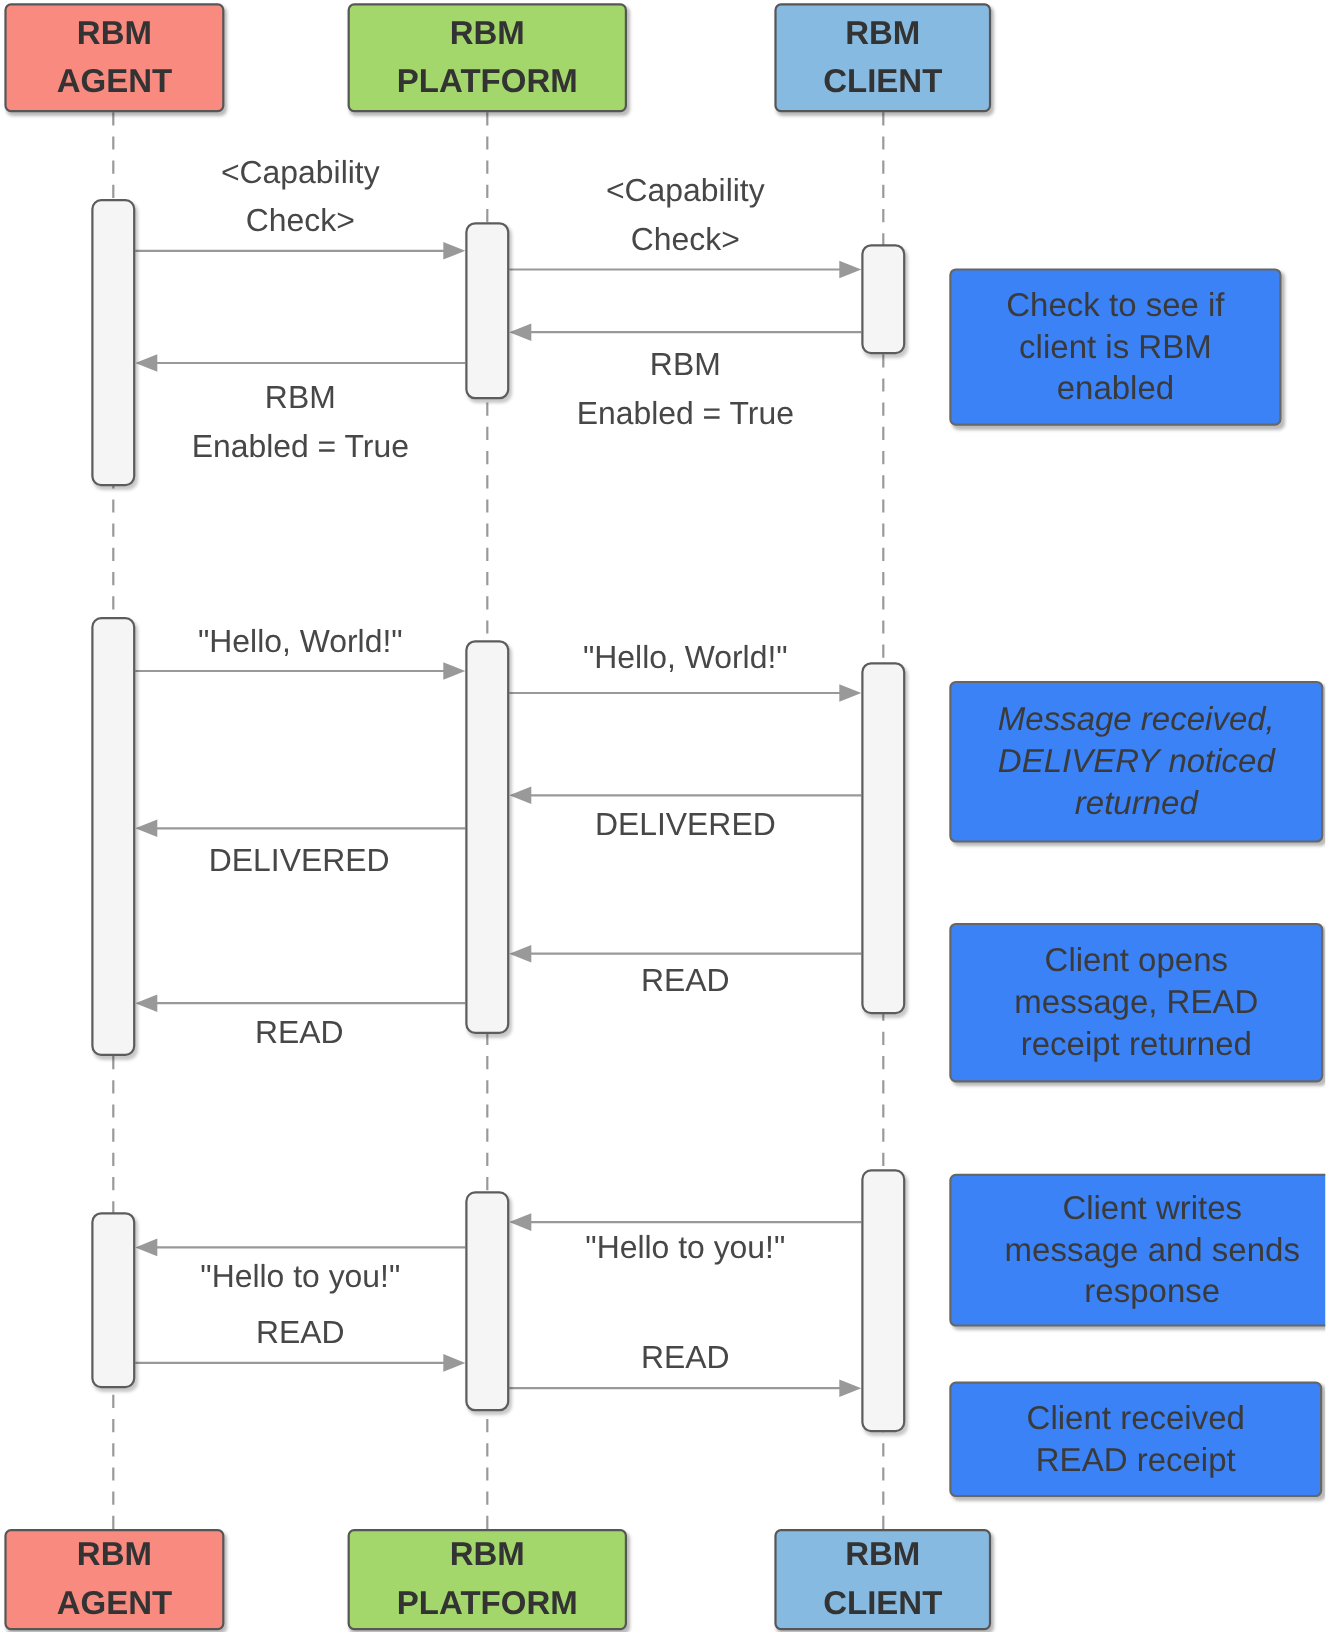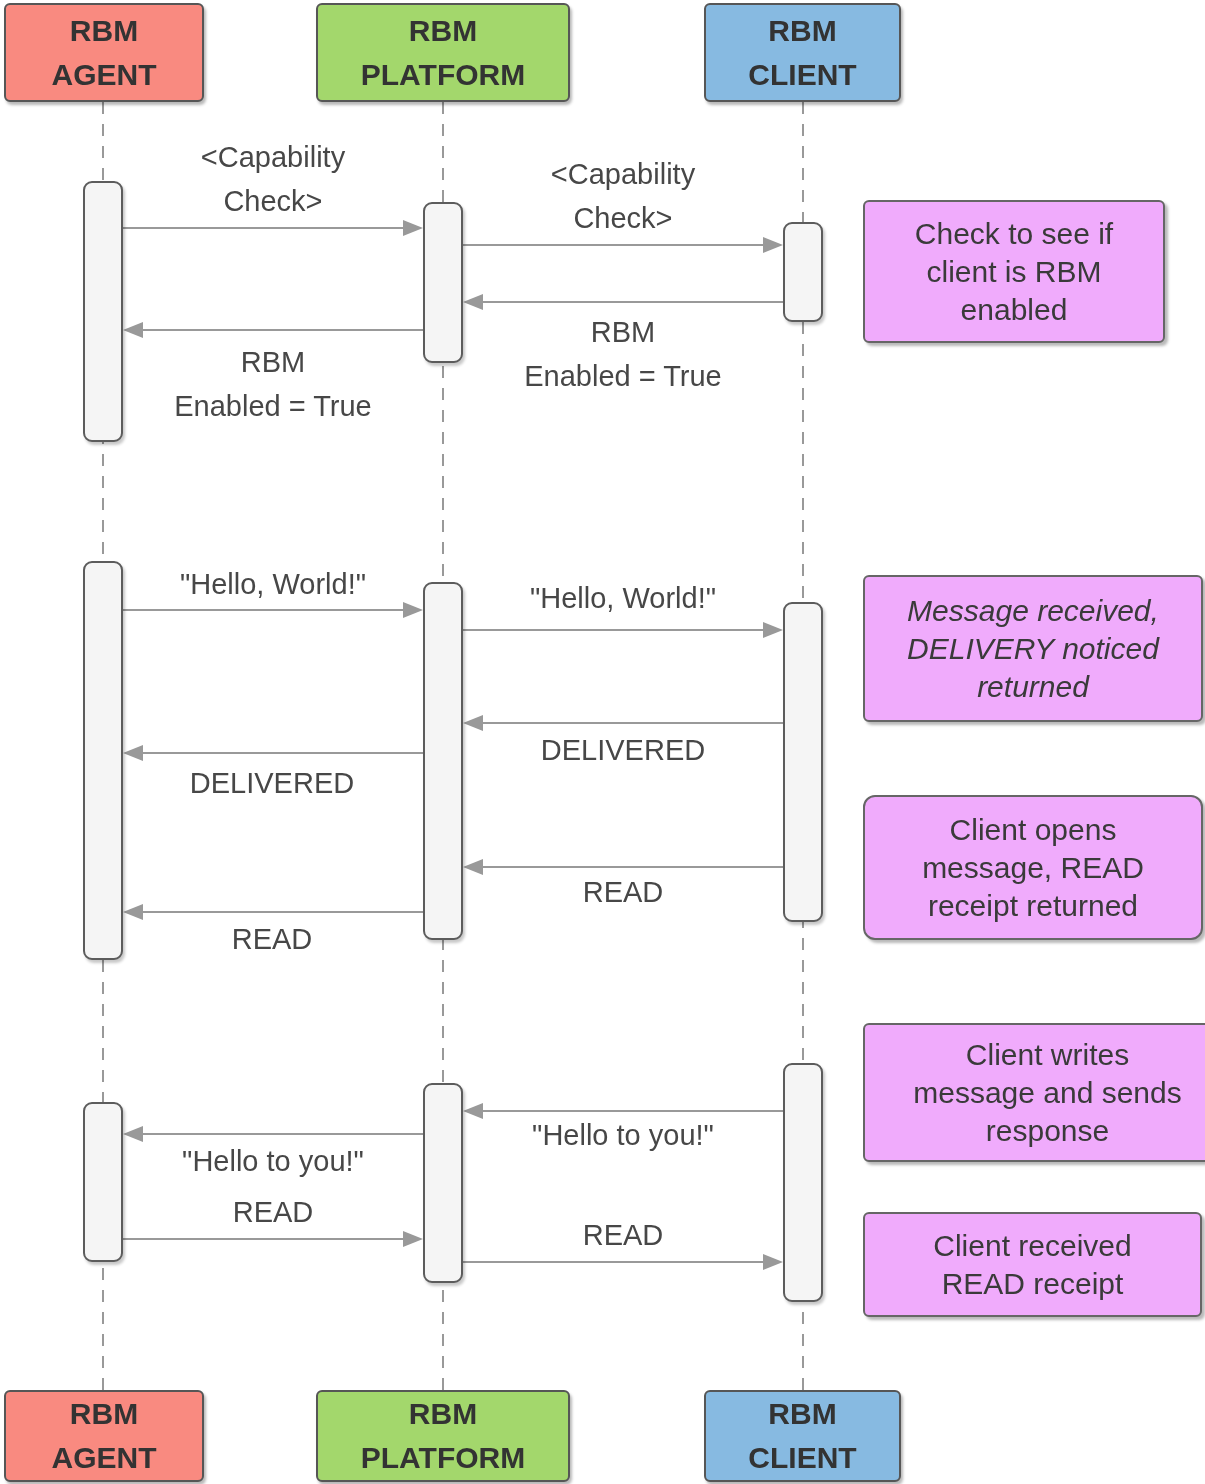--- a/index.html
+++ b/index.html
@@ -20,24 +20,25 @@
     background:#f5f5f5;border:2px solid #5c5c5c;border-radius:9px;
     box-shadow:2px 3px 3px rgba(0,0,0,0.22);
   }
   .msg-label{
     position:absolute;transform:translateX(-50%);
     text-align:center;font-size:29px;line-height:44px;color:#474747;
     white-space:pre-line;pointer-events:none;
   }
   .note{
     position:absolute;box-sizing:border-box;
-    background:#f0abfc;border:2px solid #666666;border-radius:6px;
+    background:#3b82f6;border:2px solid #666666;border-radius:6px;
     display:flex;align-items:center;justify-content:center;text-align:center;
     font-size:30px;line-height:38px;color:#3a3a3a;white-space:pre-line;
     box-shadow:3px 3px 3px rgba(0,0,0,0.28);
+    margin-top:44px;
   }
 </style>
 </head>
 <body>
 
 <div id="canvas">
   <svg id="wires" width="1205" height="1484">
       <line x1="103" y1="102" x2="103" y2="1390" stroke="#999999" stroke-width="2" stroke-dasharray="12 10"></line>
       <line x1="443" y1="102" x2="443" y2="1390" stroke="#999999" stroke-width="2" stroke-dasharray="12 10"></line>
       <line x1="803" y1="102" x2="803" y2="1390" stroke="#999999" stroke-width="2" stroke-dasharray="12 10"></line>
@@ -108,21 +109,21 @@
     <div class="actor-box" style="left: 704px; top: 3px; width: 197px; height: 99px; background: rgb(135, 186, 225);">RBM
 CLIENT</div>
     <div class="actor-box" style="left: 704px; top: 1390px; width: 197px; height: 92px; background: rgb(135, 186, 225);">RBM
 CLIENT</div>
     <div class="note" style="left: 863px; top: 200px; width: 302px; height: 143px;">Check to see if
 client is RBM
 enabled</div>
     <div class="note" style="left: 863px; top: 575px; width: 340px; height: 147px; font-style: italic;">Message received,
 DELIVERY noticed
 returned</div>
-    <div class="note" style="left: 863px; top: 795px; width: 340px; height: 145px; border-radius: 12px;">Client opens
+    <div class="note" style="left: 863px; top: 795px; width: 340px; height: 145px;">Client opens
 message, READ
 receipt returned</div>
     <div class="note" style="left: 863px; top: 1023px; width: 369px; height: 139px;">Client writes
 message and sends
 response</div>
     <div class="note" style="left: 863px; top: 1212px; width: 339px; height: 105px; text-align: center;">Client received
 READ receipt</div>
   </div>
 
 </body></html>

